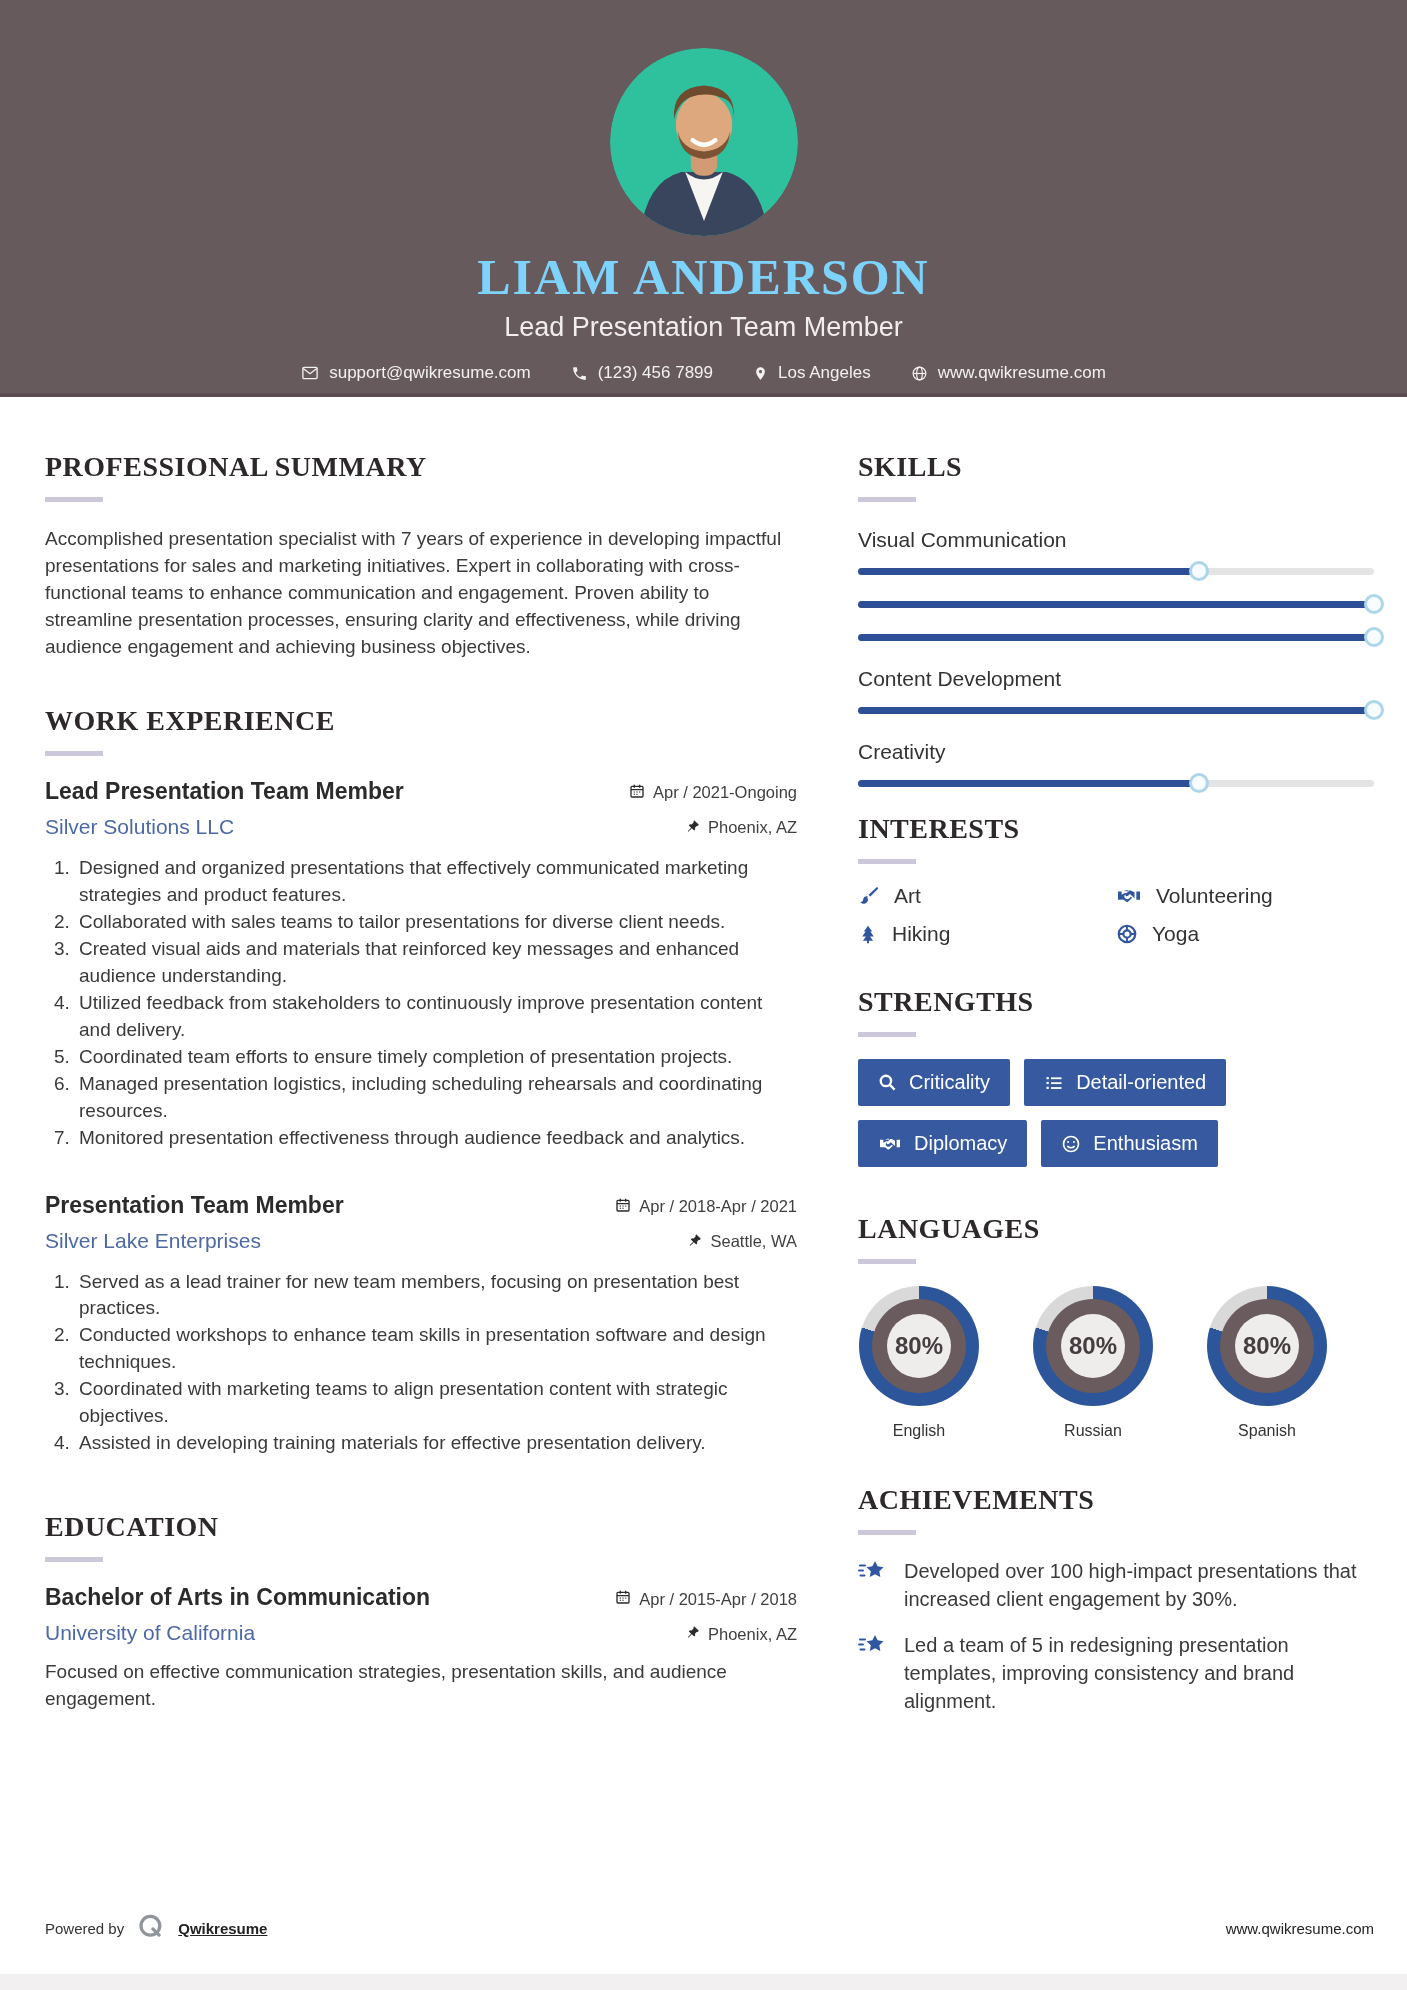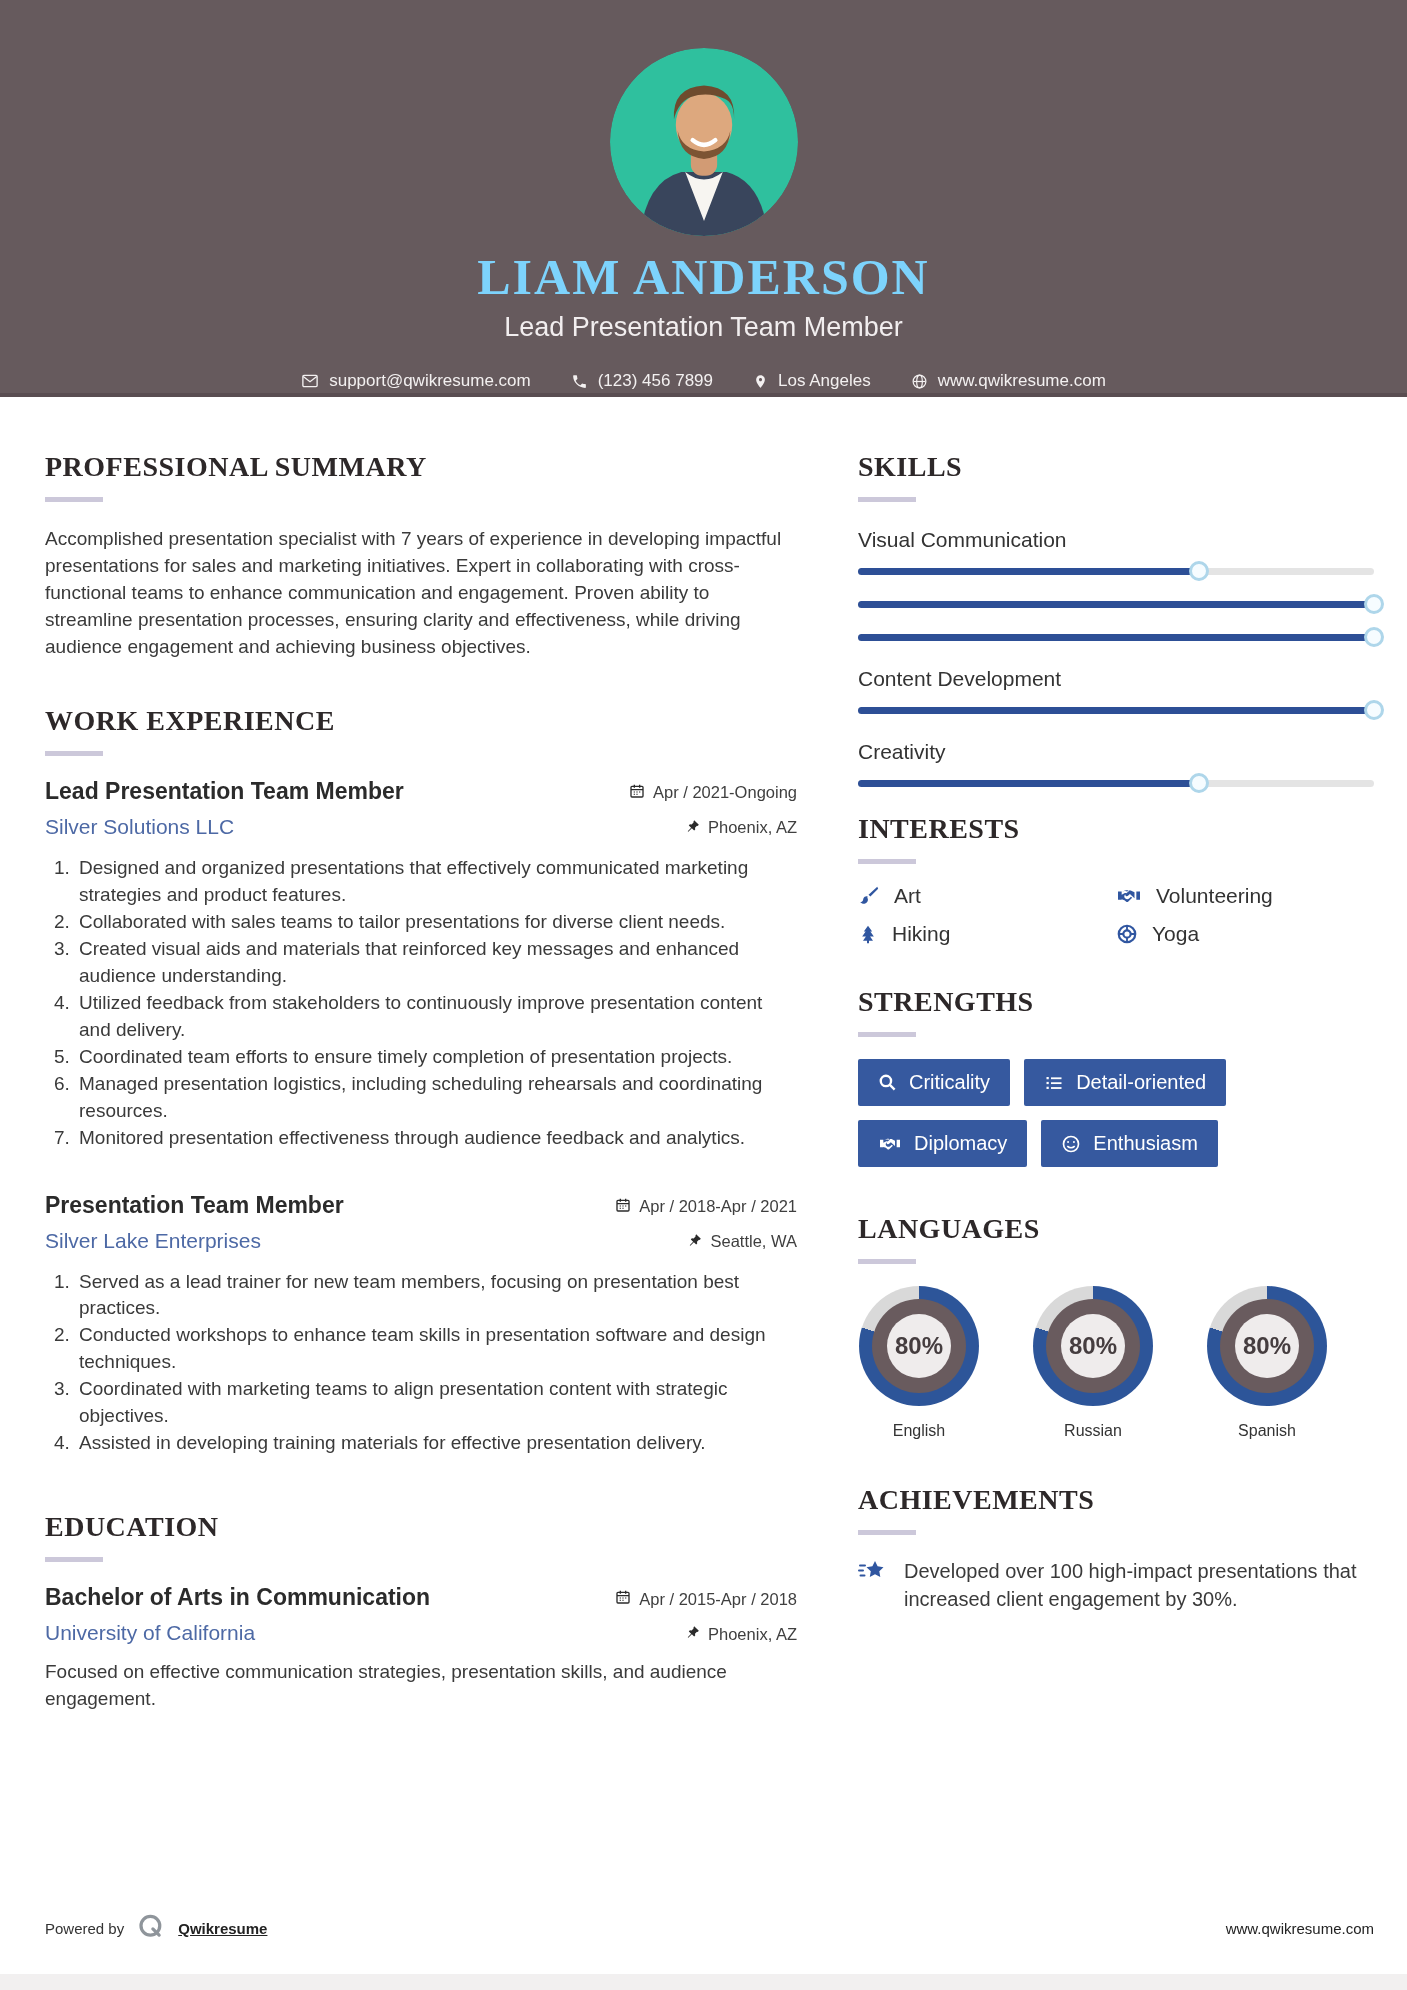--- a/index.html
+++ b/index.html
@@ -13,21 +13,21 @@
     position:absolute; top:0; left:0; width:1407px; height:397px;
     background:#665a5d; border-bottom:4px solid #594d51;
     display:flex; flex-direction:column; align-items:center;
   }
   .avatar-wrap { margin-top:48px; width:188px; height:188px; border-radius:50%; overflow:hidden; }
   .person-name {
     margin-top:12px; font-family:"Liberation Serif", serif; font-weight:bold;
     font-size:50px; letter-spacing:2px; color:#7dd3fc;
   }
   .person-title { margin-top:6px; font-size:27px; color:#f2eeef; font-weight:400; }
-  .contact-row { margin-top:28px; display:flex; gap:40px; align-items:center; }
+  .contact-row { margin-top:20px; display:flex; gap:40px; align-items:center; }
   .contact-item { display:flex; align-items:center; gap:10px; color:#f3f0f0; font-size:17px; }
   .contact-item svg { display:block; }
   
   .content { position:absolute; top:401px; left:0; width:1407px; display:flex; }
   .col-left  { margin-left:45px; width:752px; padding-top:50px; }
   .col-right { margin-left:61px; width:516px; padding-top:50px; }
   
   .sec h2 {
     font-family:"Liberation Serif", serif; font-weight:bold; font-size:28px;
     color:#2d2829; letter-spacing:0.5px;
@@ -447,20 +447,29 @@
       <div class="ach-list">
         <div class="ach-item">
           <span>
             <svg width="30" height="26" viewBox="0 0 30 26" fill="none">
               <path d="M17 2l2.6 5.3 5.9.9-4.2 4.1 1 5.8-5.3-2.8-5.2 2.8 1-5.8-4.3-4.1 5.9-.9z" fill="#3056a0"></path>
               <path d="M2 6.5h5M1 11.5h4M2.5 16.5h4" stroke="#3056a0" stroke-width="2" stroke-linecap="round"></path>
             </svg>
           </span>
           <span class="ach-text">Developed over 100 high-impact presentations that increased client engagement by 30%.</span>
         </div>
+        <div class="ach-item">
+          <span>
+            <svg width="30" height="26" viewBox="0 0 30 26" fill="none">
+              <path d="M17 2l2.6 5.3 5.9.9-4.2 4.1 1 5.8-5.3-2.8-5.2 2.8 1-5.8-4.3-4.1 5.9-.9z" fill="#3056a0"></path>
+              <path d="M2 6.5h5M1 11.5h4M2.5 16.5h4" stroke="#3056a0" stroke-width="2" stroke-linecap="round"></path>
+            </svg>
+          </span>
+          <span class="ach-text">Led a team of 5 in redesigning presentation templates, improving consistency and brand alignment.</span>
+        </div>
       </div>
     </div>
 
   </div>
 </div>
 
 <div class="footer">
   <div class="powered">
     <span>Powered by</span>
     <span>

